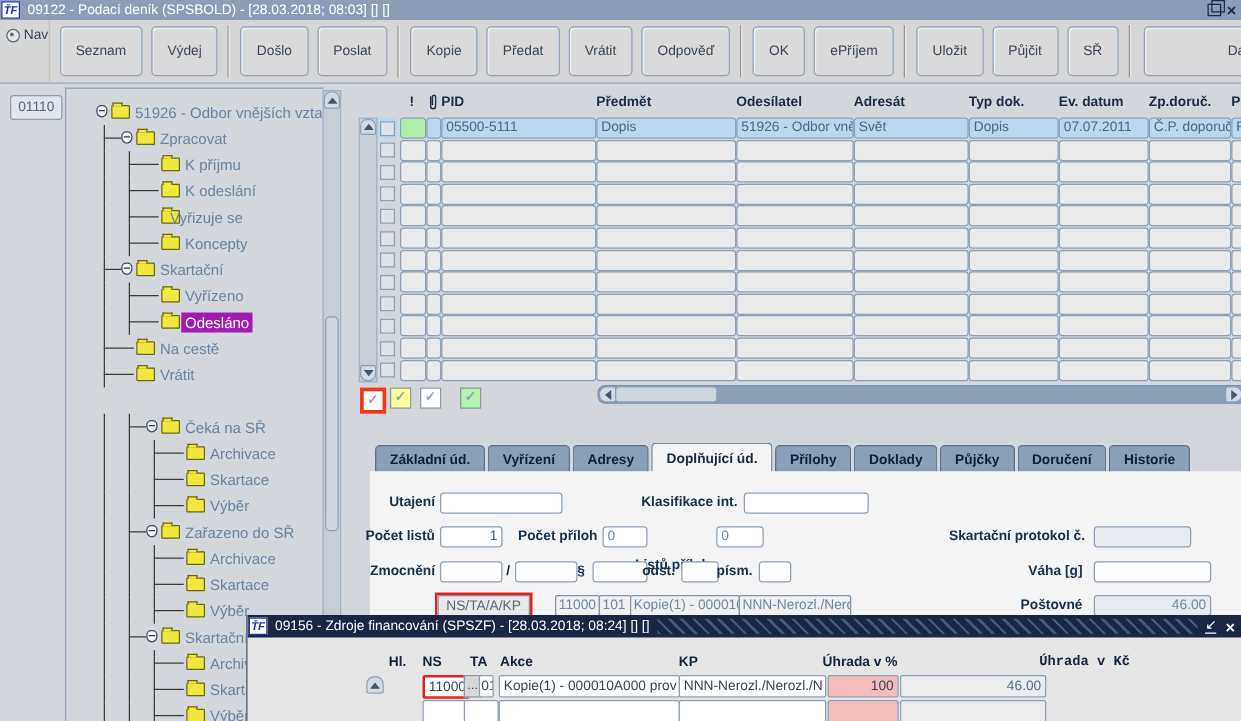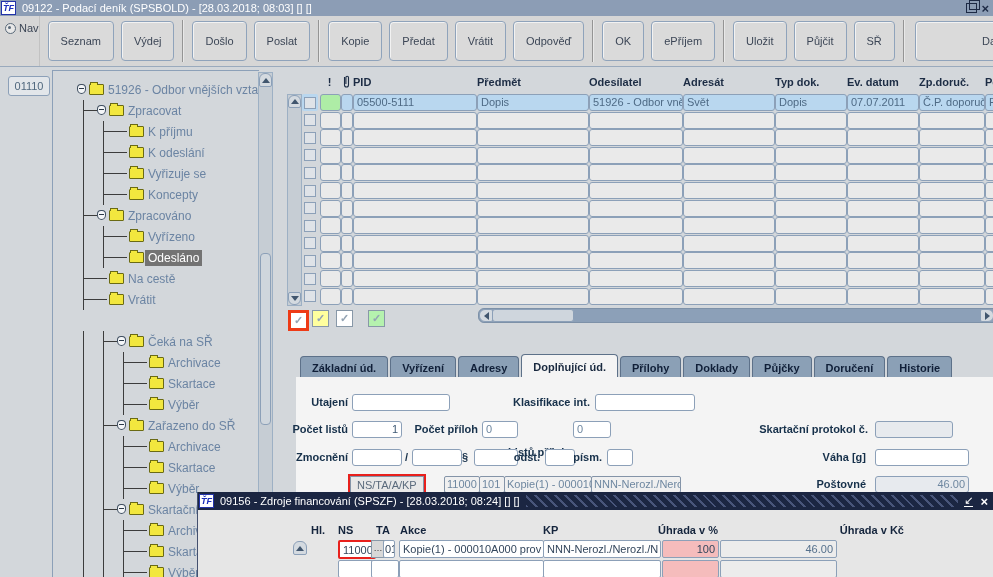--- a/index.html
+++ b/index.html
@@ -48,21 +48,21 @@
   .thline{position:absolute;top:10px;height:1px;background:#3c3c3c;}
   .ttoggle{position:absolute;top:5px;width:9px;height:10px;background:#f4f6f8;
            border:1px solid #3e4e60;border-radius:4px 4px 50% 50%;box-sizing:border-box;}
   .ttoggle::before{content:"";position:absolute;left:1px;top:3px;width:5px;height:1px;background:#2c3a4a;}
   .tfolder{position:absolute;top:5px;width:15px;height:11px;background:#f2e73e;
            border:1px solid #6a6a14;border-radius:1px;box-sizing:border-box;}
   .tfolder::before{content:"";position:absolute;left:0px;top:-3px;width:6px;height:2px;
                    background:#f2e73e;border:1px solid #6a6a14;border-bottom:none;}
   .tlabel{position:absolute;top:3px;font-size:12px;color:#6b84a3;white-space:nowrap;
           padding:1px 3px;}
-  .tlabel.sel{background:#737373;color:#fff;}
+  .tlabel.sel{background:#a21caf;color:#fff;}
   .treescroll{position:absolute;left:258px;top:72px;width:13px;height:505px;background:#c6cdd4;
               border:1px solid #9db0c4;}
   .vthumb{position:absolute;left:1px;width:9px;background:#cfd6dd;border:1px solid #8ca0b8;border-radius:4px;}
   .sbtn{position:absolute;background:#d4dae0;border:1px solid #8ca0b8;display:flex;
         align-items:center;justify-content:center;}
   .arr{width:0;height:0;}
   .arr.up{border-left:4px solid transparent;border-right:4px solid transparent;border-bottom:5px solid #41566e;}
   .arr.dn{border-left:4px solid transparent;border-right:4px solid transparent;border-top:5px solid #41566e;}
   .arr.lf{border-top:4px solid transparent;border-bottom:4px solid transparent;border-right:5px solid #41566e;}
   .arr.rt{border-top:4px solid transparent;border-bottom:4px solid transparent;border-left:5px solid #41566e;}
@@ -210,35 +210,35 @@
         <div class="tvline" style="left: 50px;"></div>
         <div class="thline" style="left: 50px; width: 24px;"></div>
         <div class="tfolder" style="left: 76px;"></div>
         <div class="tlabel" style="left: 92px;">K odeslání</div>
       </div>
       <div class="trow" style="top: 92px;">
         <div class="tvline" style="left: 30px;"></div>
         <div class="tvline" style="left: 50px;"></div>
         <div class="thline" style="left: 50px; width: 24px;"></div>
         <div class="tfolder" style="left: 76px;"></div>
-        <div class="tlabel" style="left: 92px;">Vyřizuje se</div>
+        <div class="tlabel" style="left: 80px;">Vyřizuje se</div>
       </div>
       <div class="trow" style="top: 113px;">
         <div class="tvline" style="left: 30px;"></div>
         <div class="tvline" style="left: 50px;"></div>
         <div class="thline" style="left: 50px; width: 24px;"></div>
         <div class="tfolder" style="left: 76px;"></div>
         <div class="tlabel" style="left: 92px;">Koncepty</div>
       </div>
       <div class="trow" style="top: 134px;">
         <div class="tvline" style="left: 30px;"></div>
         <div class="thline" style="left: 30px; width: 14px;"></div>
         <div class="ttoggle" style="left: 44px;"></div>
         <div class="tfolder" style="left: 56px;"></div>
-        <div class="tlabel" style="left: 72px;">Zpracováno</div>
+        <div class="tlabel" style="left: 72px;">Skartační</div>
       </div>
       <div class="trow" style="top: 155px;">
         <div class="tvline" style="left: 30px;"></div>
         <div class="tvline" style="left: 50px;"></div>
         <div class="thline" style="left: 50px; width: 24px;"></div>
         <div class="tfolder" style="left: 76px;"></div>
         <div class="tlabel" style="left: 92px;">Vyřízeno</div>
       </div>
       <div class="trow" style="top: 176px;">
         <div class="tvline" style="left: 30px;"></div>
@@ -620,21 +620,21 @@
         <span class="xglyph" style="color:#fff;">×</span>
       </span>
     </div>
 
     <div class="dhead" style="left:113px;">Hl.</div>
     <div class="dhead" style="left:140px;">NS</div>
     <div class="dhead" style="left:178px;">TA</div>
     <div class="dhead" style="left:202px;">Akce</div>
     <div class="dhead" style="left:345px;">KP</div>
     <div class="dhead" style="left:430px;width:90px;text-align:right;">Úhrada v %</div>
-    <div class="dhead" style="left:566px;width:140px;text-align:right;">Úhrada v Kč</div>
+    <div class="dhead" style="left:566px;width:140px;text-align:right;font-family:Liberation Mono, monospace;">Úhrada v Kč</div>
 
     <div class="sbtn" style="left:95px;top:49px;width:12px;height:12px;border-radius:6px 6px 2px 2px;">
         <span class="arr up"></span>
       </div>
 
     <div class="dcell red" style="left:140px;width:28px;">11000</div>
     <div class="ellbtn" style="left:173px;">…</div>
     <div class="dcell" style="left:185px;width:8px;padding:0 1px;">01</div>
     <div class="dcell" style="left:201px;width:137px;">Kopie(1) - 000010A000 prov</div>
     <div class="dcell" style="left:345px;width:110px;">NNN-Nerozl./Nerozl./N</div>

